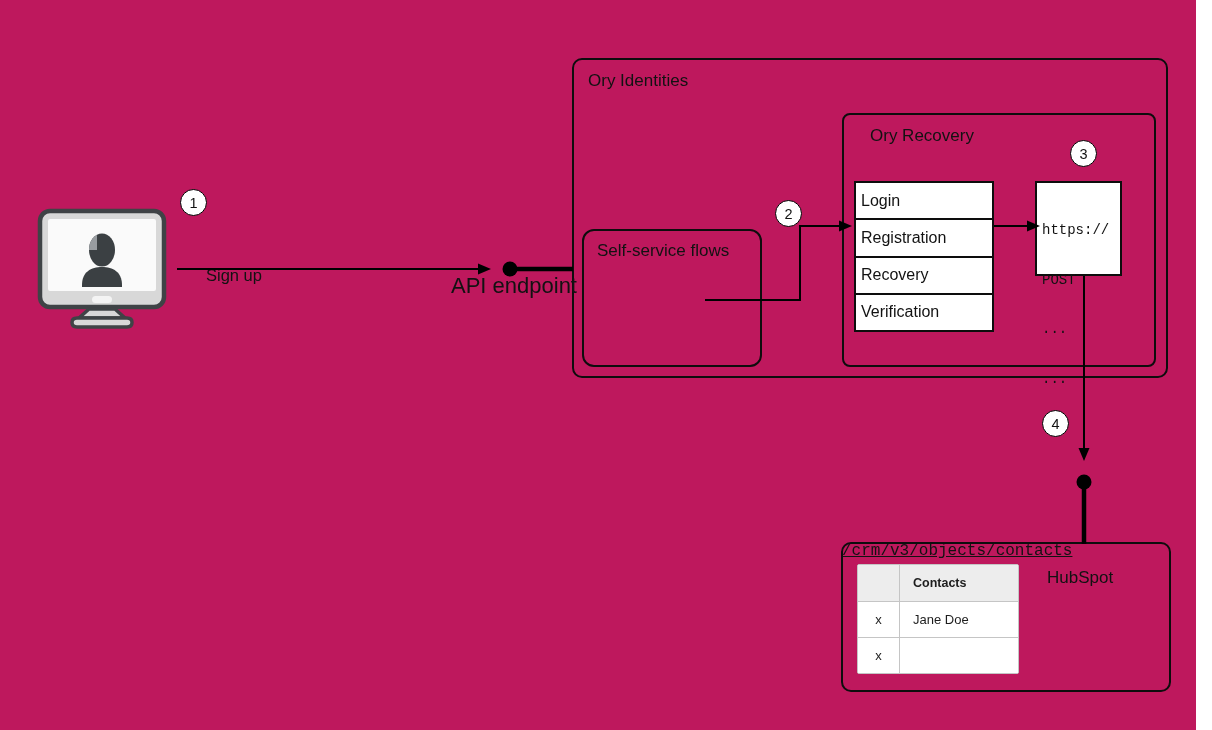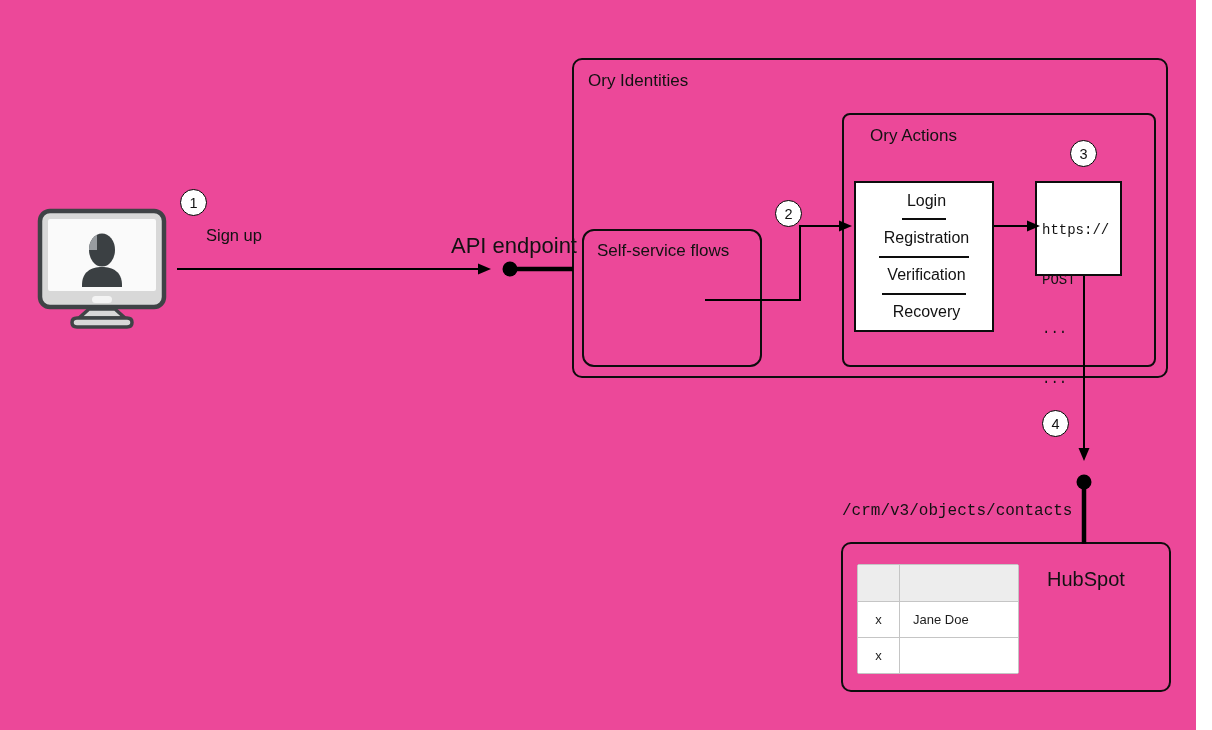--- a/index.html
+++ b/index.html
@@ -1,32 +1,32 @@
 <!DOCTYPE html>
 <html><head>
 <meta charset="utf-8">
 <style>
   html,body { margin:0; padding:0; background:#ffffff; }
   .canvas {
-    position:relative; width:1196px; height:730px; background:#ec4899;
+    position:relative; width:1196px; height:730px; background:#be185d;
     font-family:"Liberation Sans", sans-serif; color:#121212; overflow:hidden;
   }
   .box { position:absolute; border:2px solid #0d0d0d; border-radius:10px; background:transparent; box-sizing:border-box; }
   .box-title { position:absolute; font-size:17px; white-space:nowrap; }
 
   .oi  { left:572px; top:58px;  width:596px; height:320px; }
   .oi-title  { left:14px; top:11px; }
   .ssf { left:582px; top:229px; width:180px; height:138px; border-radius:12px; }
   .ssf-title { left:13px; top:10px; }
   .oa  { left:842px; top:113px; width:314px; height:254px; border-radius:8px; }
   .oa-title  { left:26px; top:11px; }
 
   .flow-list {
     position:absolute; left:854px; top:181px; width:140px; height:151px;
-    border:2px solid #0d0d0d; box-sizing:border-box; display:flex; flex-direction:column; background:#fff;align-items:center;
+    border:2px solid #0d0d0d; box-sizing:border-box; display:flex; flex-direction:column; background:#fff;
   }
   .flow-row { flex:1; display:flex; align-items:center; padding-left:5px; font-size:16px; border-bottom:2px solid #0d0d0d; }
   .flow-row:last-child { border-bottom:none; }
 
   .code-box {
     position:absolute; left:1035px; top:181px; width:87px; height:95px;
     border:2px solid #0d0d0d; box-sizing:border-box; background:#fff;
     font-family:"Liberation Mono", monospace; font-size:14px; line-height:16.5px;
     padding:6px 5px; white-space:pre;
   }
@@ -34,27 +34,27 @@
   .badge {
     position:absolute; width:27px; height:27px; border:1.5px solid #000; border-radius:50%;
     background:#fff; display:flex; align-items:center; justify-content:center;
     font-size:14.5px; box-sizing:border-box; z-index:6;
   }
   .b1 { left:180px; top:189px; }
   .b2 { left:775px; top:200px; }
   .b3 { left:1070px; top:140px; }
   .b4 { left:1042px; top:410px; }
 
-  .label { position:absolute; white-space:nowrap; }
+  .label { position:absolute; white-space:nowrap;margin-top:40px; }
   .sign-up      { left:206px; top:226px; font-size:16.5px; }
   .api-endpoint { left:451px; top:233px; font-size:22px; }
-  .crm-path     { left:842px; top:502px; font-family:"Liberation Mono", monospace; font-size:16px; }
+  .crm-path     { left:842px; top:502px; font-family:"Liberation Mono", monospace; font-size:16px;text-decoration:underline; }
 
   .hubspot { left:841px; top:542px; width:330px; height:150px; }
-  .hs-title { position:absolute; left:204px; top:24px; font-size:20px; font-weight:500; }
+  .hs-title { position:absolute; left:204px; top:24px; font-size:17px; font-weight:500; }
 
   .contacts-table {
     position:absolute; left:14px; top:20px; width:162px;
     border:1px solid #c5c5c5; border-radius:2px; background:#fff; box-sizing:border-box; overflow:hidden;
   }
   .t-row { display:flex; height:35px; border-top:1px solid #c5c5c5; background:#fff; }
   .t-row.t-head { height:36px; border-top:none; background:#ededed; font-weight:bold; }
   .t-cell { display:flex; align-items:center; font-size:13px; color:#1d1d1d; box-sizing:border-box; }
   .t-cell.c1 { width:42px; justify-content:center; border-right:1px solid #c5c5c5; }
   .t-cell.c2 { flex:1; padding-left:13px; }
@@ -69,28 +69,28 @@
 
   <div class="box oi">
     <div class="box-title oi-title">Ory Identities</div>
   </div>
 
   <div class="box ssf">
     <div class="box-title ssf-title">Self-service flows</div>
   </div>
 
   <div class="box oa">
-    <div class="box-title oa-title">Ory Actions</div>
+    <div class="box-title oa-title">Ory Recovery</div>
   </div>
 
   <div class="flow-list">
     <div class="flow-row">Login</div>
     <div class="flow-row">Registration</div>
+    <div class="flow-row">Recovery</div>
     <div class="flow-row">Verification</div>
-    <div class="flow-row">Recovery</div>
   </div>
 
   <div class="code-box">
     <div>https://</div>
     <div>POST</div>
     <div>...</div>
     <div>...</div>
   </div>
 
   <div class="badge b1">1</div>
@@ -100,20 +100,21 @@
 
   <div class="label sign-up">Sign up</div>
   <div class="label api-endpoint">API endpoint</div>
   <div class="label crm-path">/crm/v3/objects/contacts</div>
 
   <div class="box hubspot">
     <div class="hs-title">HubSpot</div>
     <div class="contacts-table">
       <div class="t-row t-head">
         <div class="t-cell c1"></div>
+        <div class="t-cell c2">Contacts</div>
       </div>
       <div class="t-row">
         <div class="t-cell c1">x</div>
         <div class="t-cell c2">Jane Doe</div>
       </div>
       <div class="t-row">
         <div class="t-cell c1">x</div>
       </div>
     </div>
   </div>

